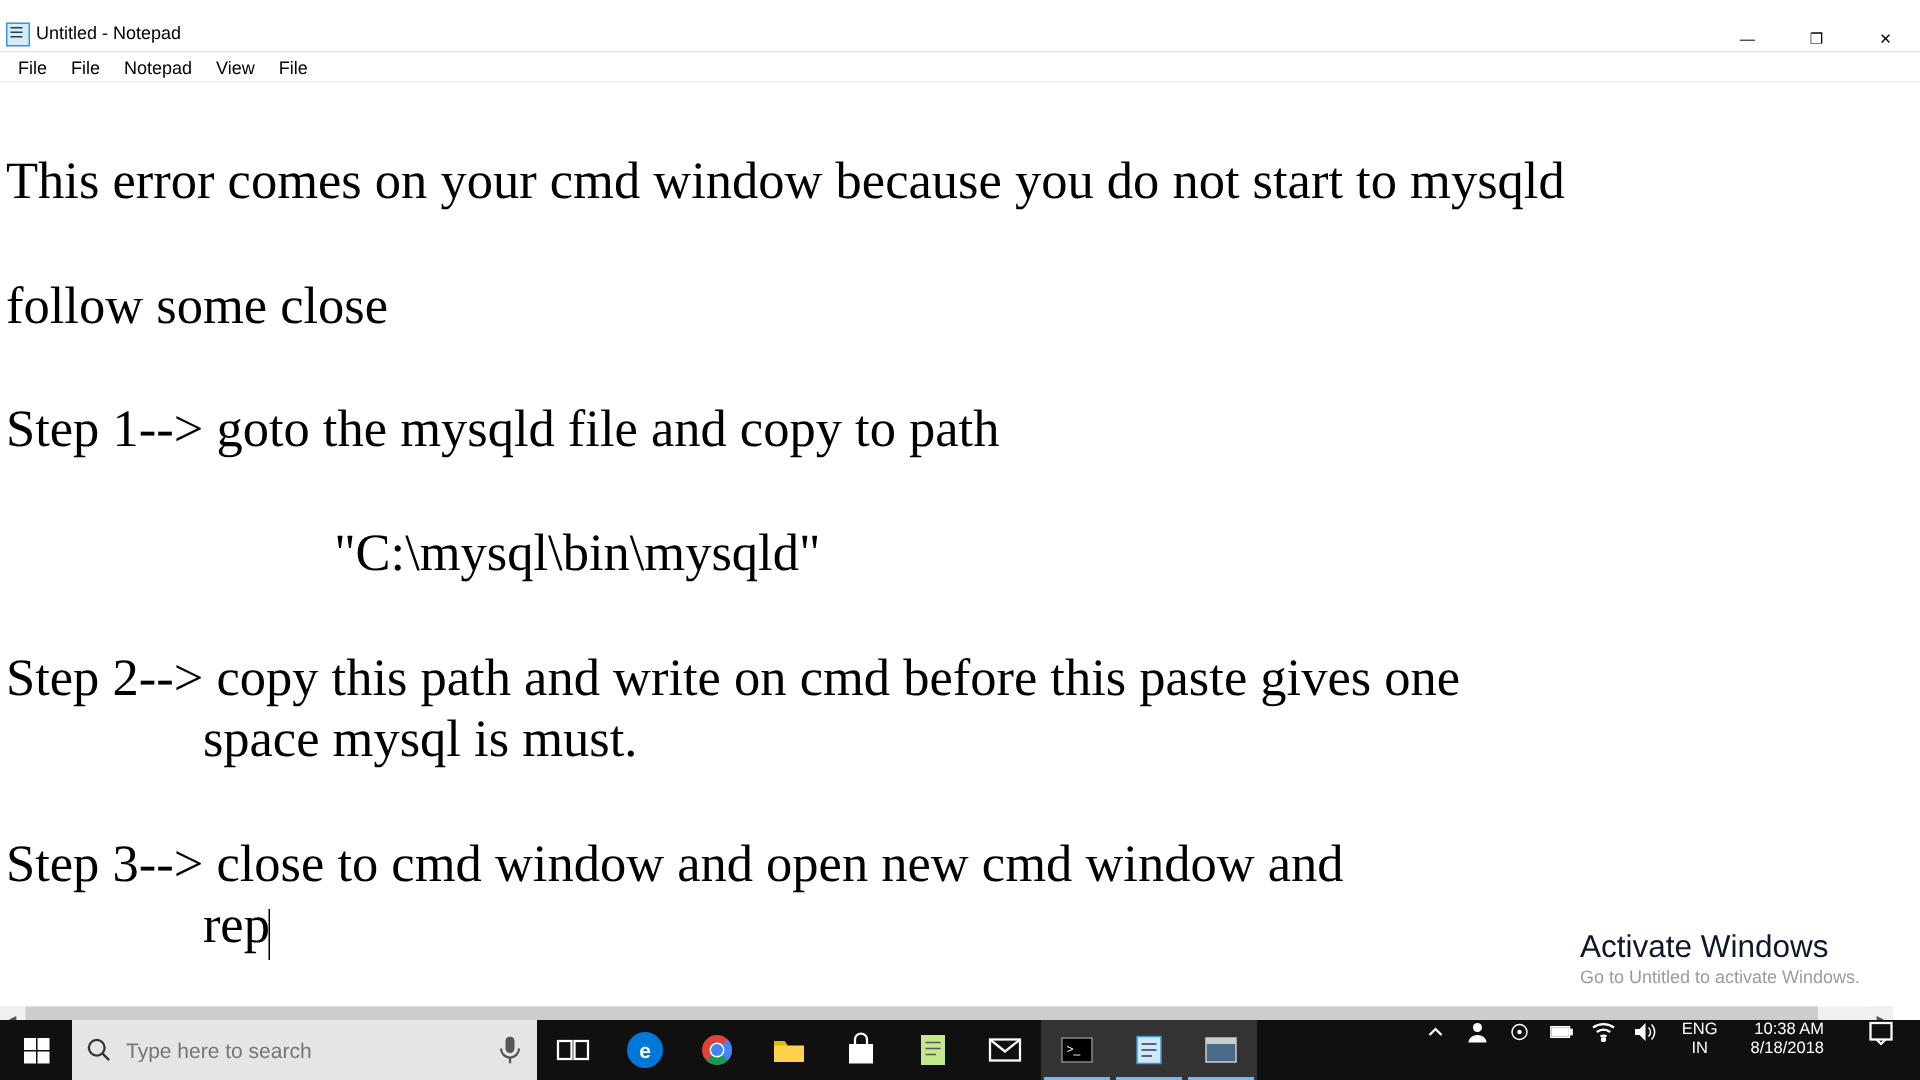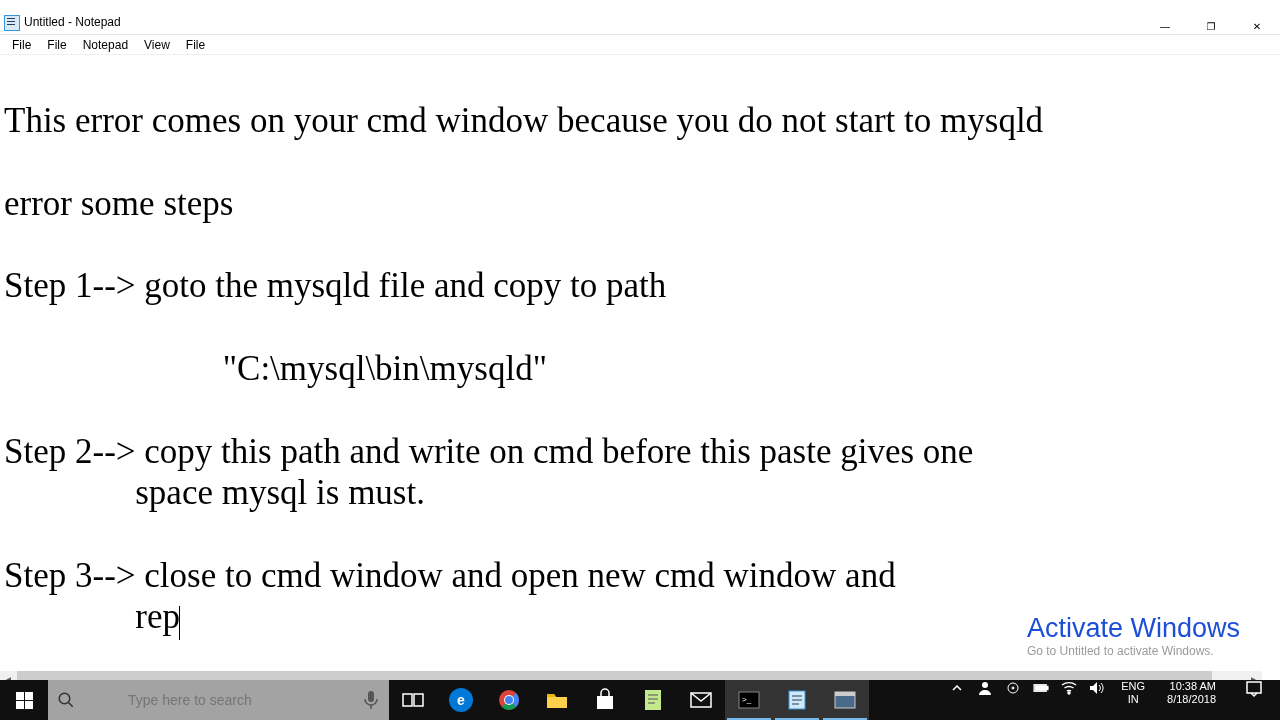--- a/index.html
+++ b/index.html
@@ -20,28 +20,28 @@
   .text-cursor { display: inline-block; width: 1px; height: 34px; background: #000; vertical-align: text-bottom; animation: blink 1s steps(1) infinite; position: relative; top: 4px; margin-left: -1px; }
   @keyframes blink { 50% { opacity: 0; } }
   
   .hscroll { position: absolute; left: 0; bottom: 0; right: 18px; height: 17px; background: #f0f0f0; }
   .hscroll-arrow { position: absolute; top: 0; width: 17px; height: 17px; background: #f0f0f0; display: flex; align-items: center; justify-content: center; font-size: 8px; color: #555; }
   .hscroll-left { left: 0; }
   .hscroll-right { right: 0; }
   .hscroll-thumb { position: absolute; left: 17px; right: 50px; top: 0; height: 17px; background: #cdcdcd; }
   
   .watermark { position: absolute; right: 40px; bottom: 30px; text-align: left; color: #888; pointer-events: none; }
-  .wm-title { font-size: 27px; color: #1d4ed8; font-weight: 400; margin-top: 32px; }
+  .wm-title { font-size: 21px; color: #0f172a; font-weight: 400; margin-top: 32px; }
   .wm-sub { font-size: 12px; color: #9b9b9b; }
   
   .taskbar { position: absolute; left: 0; right: 0; bottom: 0; height: 40px; background: #101010; display: flex; align-items: stretch; color: #fff; font-size: 12px; }
   .tb-start { width: 48px; display: flex; align-items: center; justify-content: center; }
   .win-flag { width: 17px; height: 17px; display: grid; grid-template-columns: 1fr 1fr; grid-template-rows: 1fr 1fr; gap: 1px; }
   .win-flag span { background: #fff; }
-  .tb-search { flex: 0 0 310px; background: #a3a3a3; color: #555; display: flex; align-items: center; margin: 0; height: 40px; gap: 44px; }
+  .tb-search { flex: 0 0 310px; background: #e5e5e5; color: #555; display: flex; align-items: center; margin: 0; height: 40px; }
   .tb-search-icon { width: 36px; display: flex; justify-content: center; }
   .tb-search-icon svg { width: 18px; height: 18px; }
   .tb-search input { border: none; outline: none; font-size: 14px; flex: 1; color: #333; background: transparent; }
   .tb-mic { width: 36px; display: flex; justify-content: center; }
   .tb-icons { display: flex; align-items: stretch; }
   .tb-icon { width: 48px; display: flex; align-items: center; justify-content: center; position: relative; }
   .tb-icon svg { width: 24px; height: 24px; }
   .tb-icon.active::after { content: ""; position: absolute; left: 2px; right: 2px; bottom: 0; height: 2px; background: #76b9ed; }
   .tb-icon.active { background: #333; }
   .tb-spacer { flex: 1; }
@@ -70,21 +70,21 @@
   <div class="menu-item">File</div>
   <div class="menu-item">File</div>
   <div class="menu-item">Notepad</div>
   <div class="menu-item">View</div>
   <div class="menu-item">File</div>
 </div>
 
 <div class="editor-wrap">
   <div class="editor"><br><span>This error comes on your cmd window because you do not start to mysqld</span>
 
-<span>error some steps</span>
+<span>follow some close</span>
 
 <span>Step 1--&gt; goto the mysqld file and copy to path</span>
 
 <span>                         "C:\mysql\bin\mysqld"</span>
 
 <span>Step 2--&gt; copy this path and write on cmd before this paste gives one </span>
 <span>               space mysql is must.</span>
 
 <span>Step 3--&gt; close to cmd window and open new cmd window and </span>
 <span>               rep</span><span class="text-cursor"></span></div>

